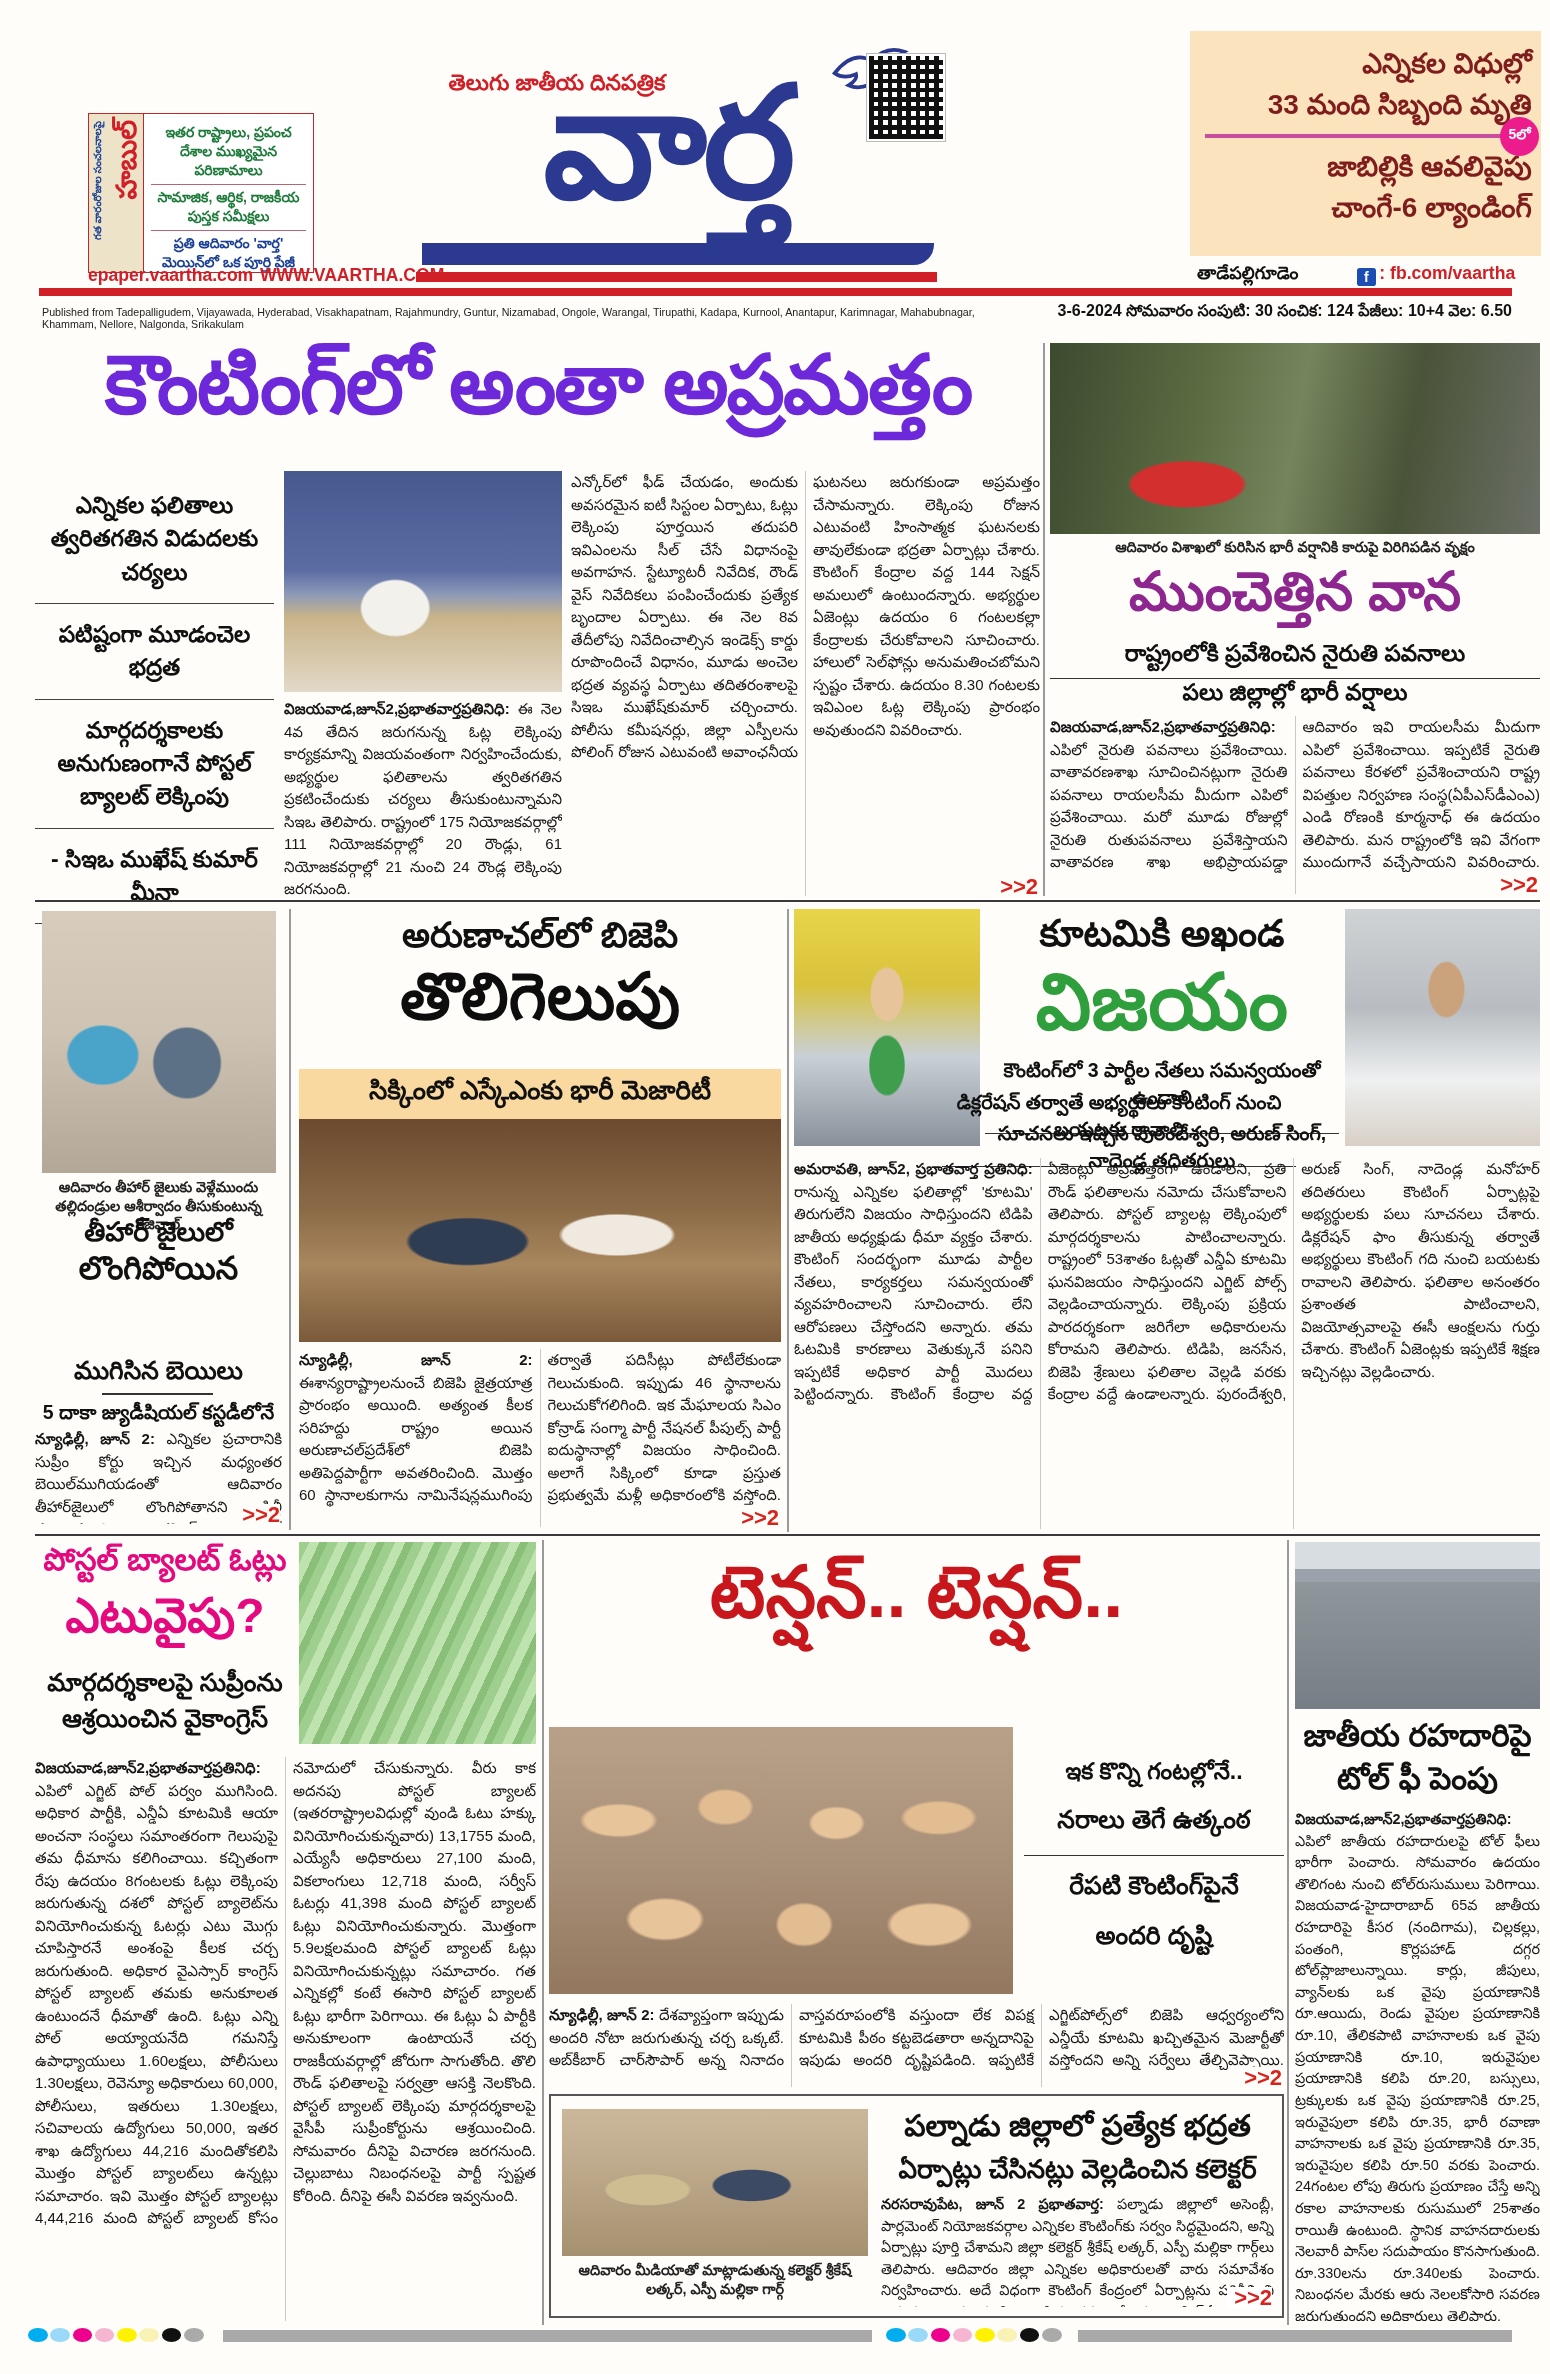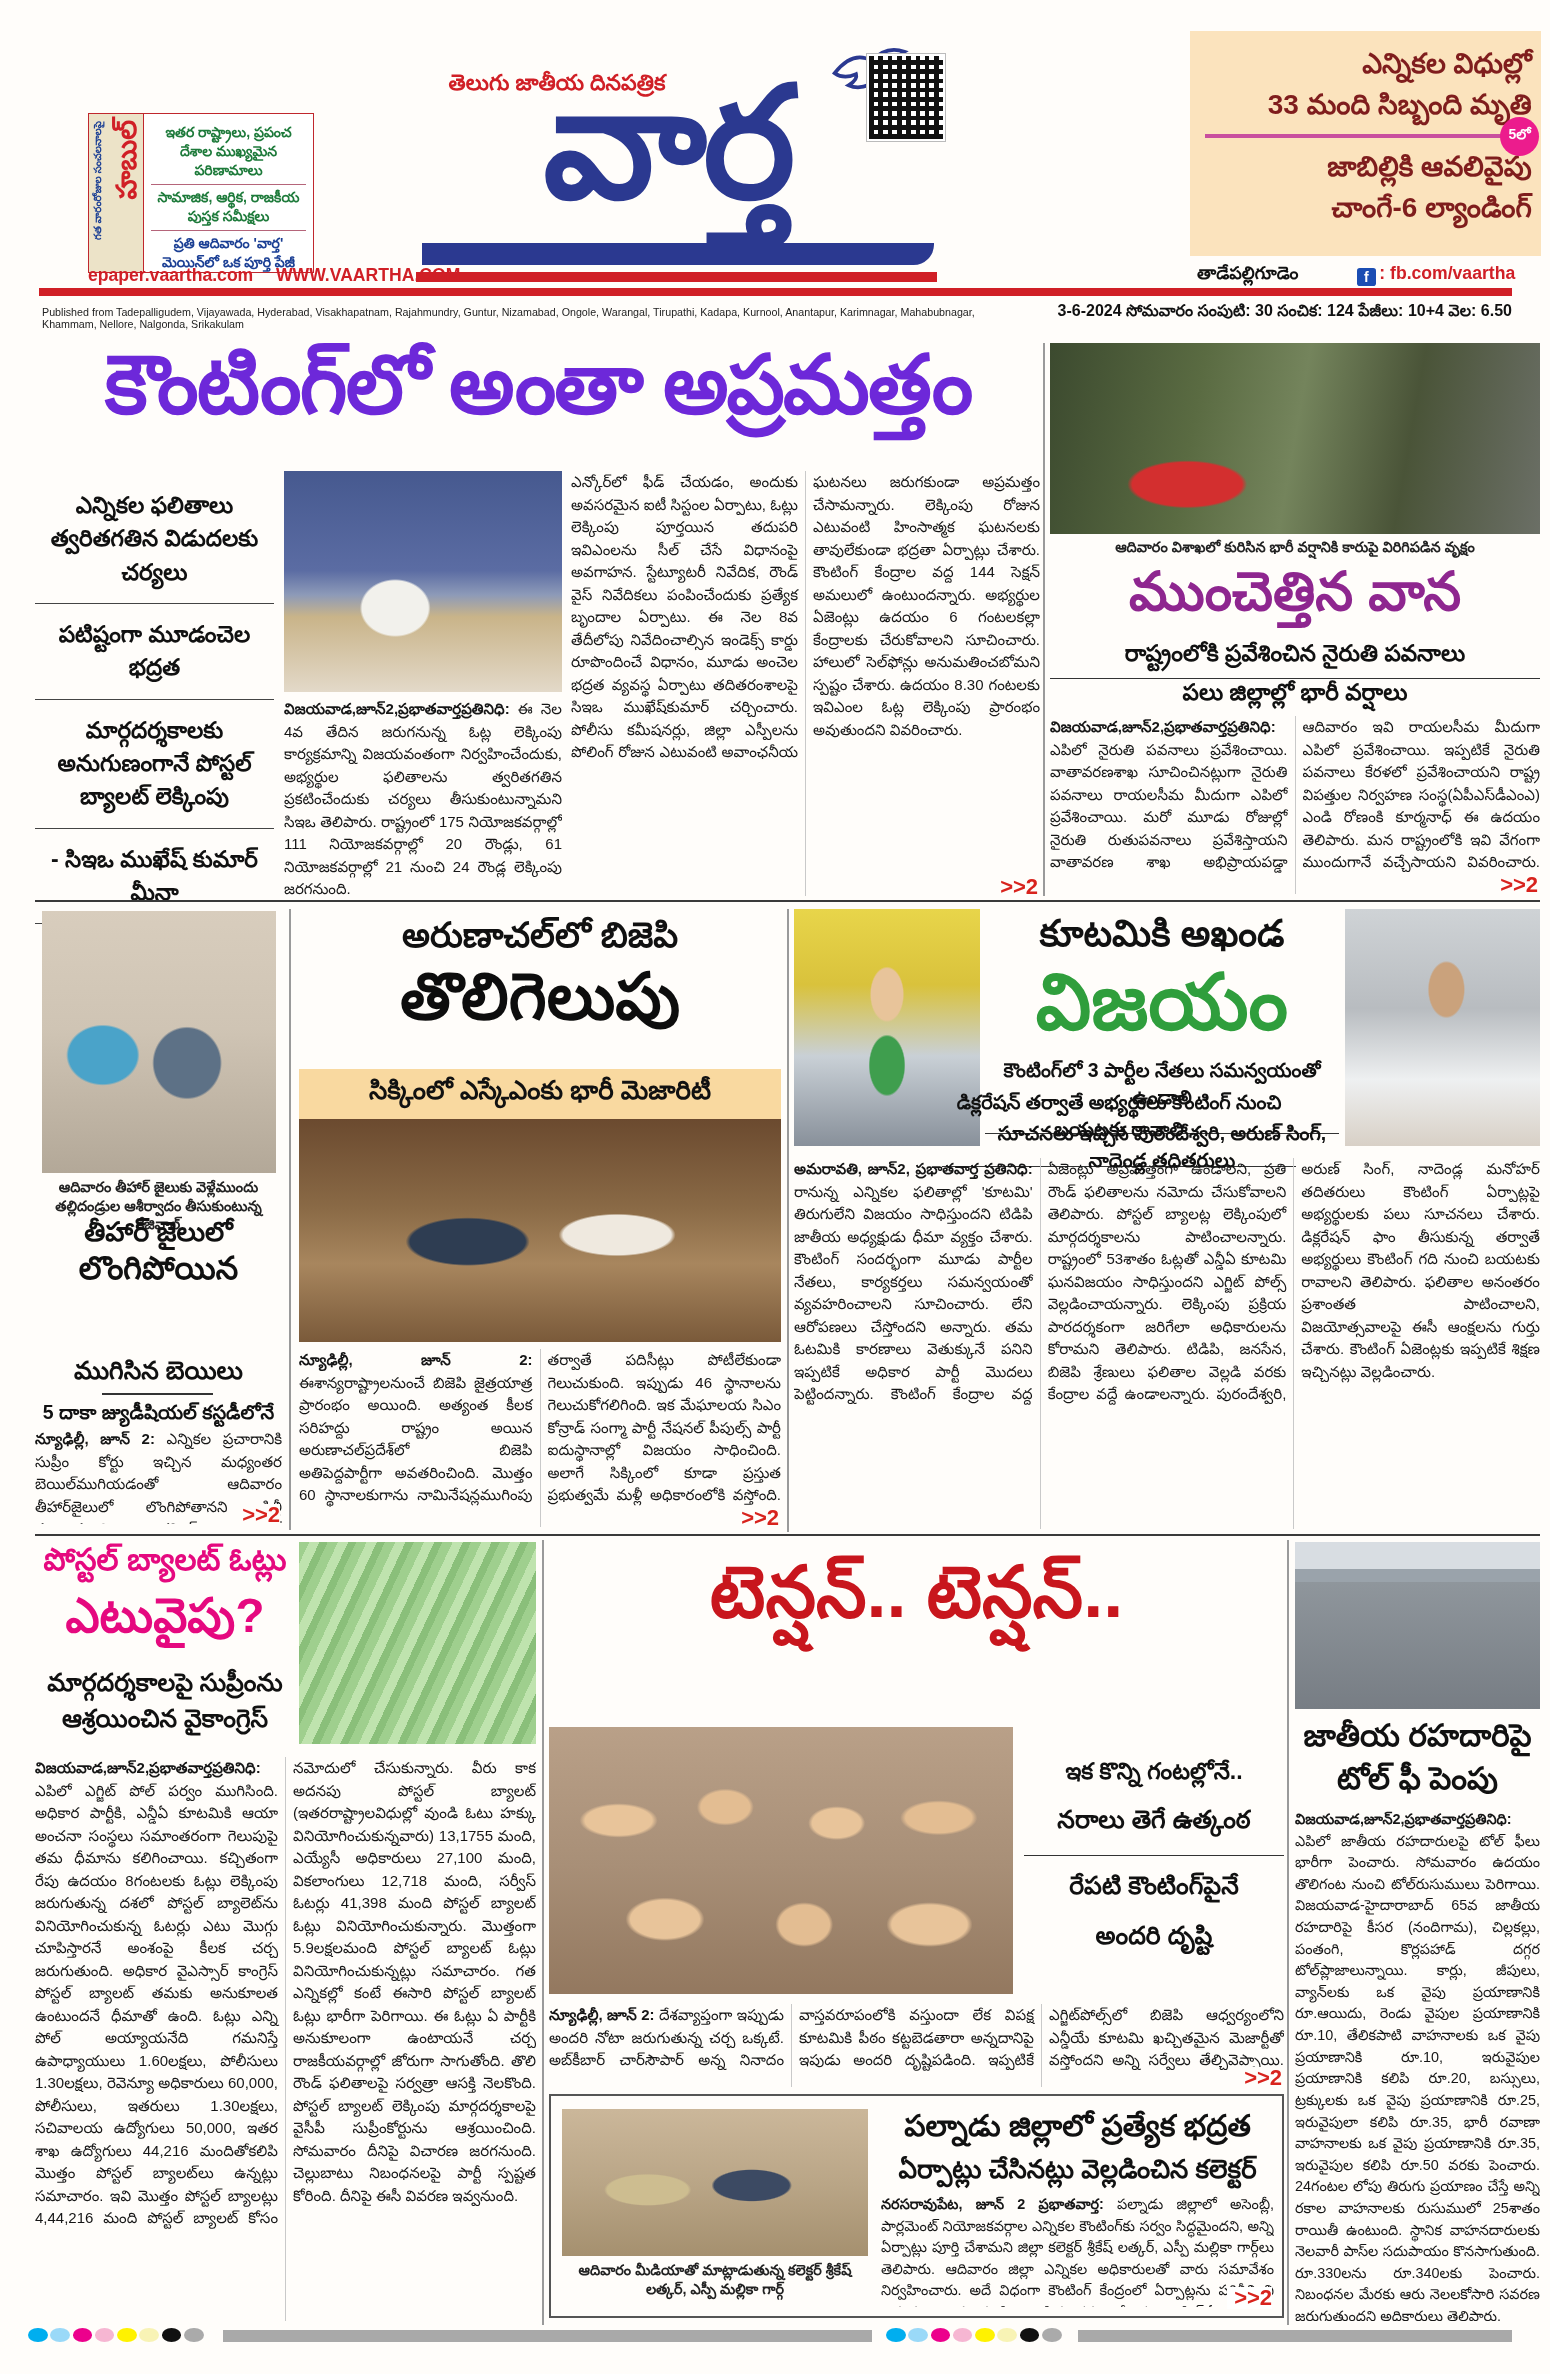--- a/index.html
+++ b/index.html
@@ -126,21 +126,21 @@
     <div class="t">ఎన్నికల విధుల్లో</div>
     <div class="t">33 మంది సిబ్బంది మృతి</div>
     <div id="tr-div">
       <div id="badge">5లో</div>
     </div>
     <div class="t">జాబిల్లికి ఆవలివైపు</div>
     <div class="t">చాంగే-6 ల్యాండింగ్</div>
   </div>
 
   <div class="abs redlink" style="left:88px;top:265px;">epaper.vaartha.com</div>
-  <div class="abs redlink" style="left:260px;top:265px;margin-left:16px;">WWW.VAARTHA.COM</div>
+  <div class="abs redlink" style="left:260px;top:265px;">WWW.VAARTHA.COM</div>
   <div class="abs" style="left:1197px;top:263px;font-size:17.6px;font-weight:bold;">తాడేపల్లిగూడెం</div>
   <div class="abs" style="left:1357px;top:263px;">
     <span id="fbicon">f</span><span class="redlink">: fb.com/vaartha</span>
   </div>
 
   <div class="abs" style="left:39px;top:288px;width:1473px;height:8.3px;background:#d01f26;"></div>
   <div class="abs" style="left:42px;top:306px;width:937px;font-size:10.7px;color:#222;">Published from Tadepalligudem, Vijayawada, Hyderabad, Visakhapatnam, Rajahmundry, Guntur, Nizamabad, Ongole, Warangal, Tirupathi, Kadapa, Kurnool, Anantapur, Karimnagar, Mahabubnagar, Khammam, Nellore, Nalgonda, Srikakulam</div>
   <div class="abs" style="left:997px;top:302px;width:515px;font-size:16px;font-weight:bold;text-align:right;">3-6-2024 సోమవారం సంపుటి: 30 సంచిక: 124 పేజీలు: 10+4 వెల: 6.50</div>
 
   <div id="lead-h" class="abs ctr" style="left:35px;top:338px;width:1006px;">కౌంటింగ్‌లో అంతా అప్రమత్తం</div>

